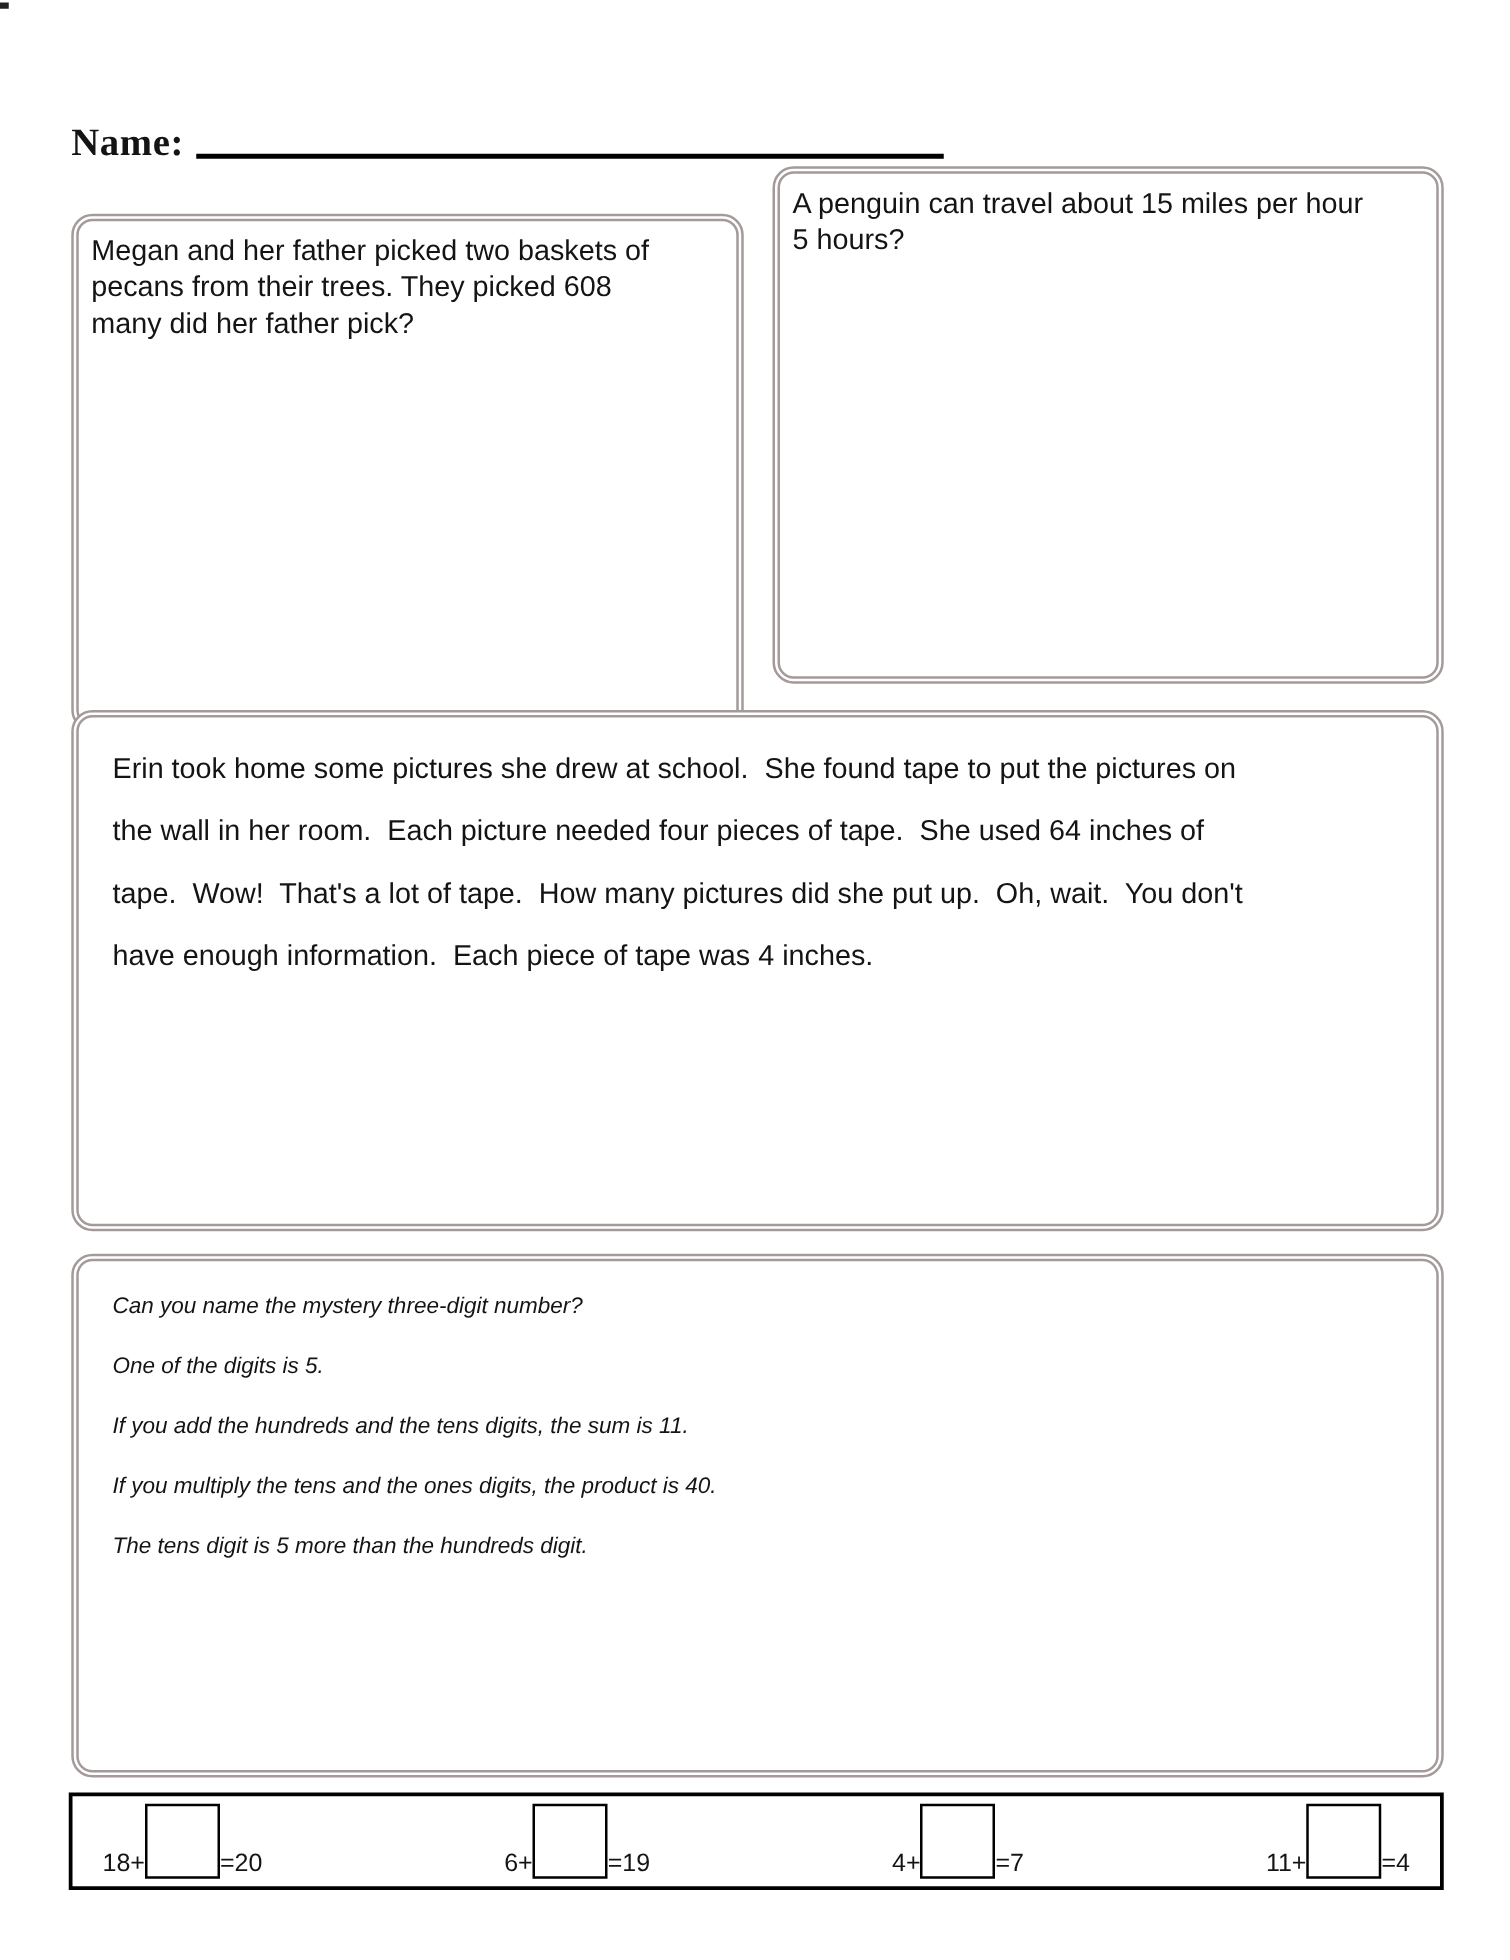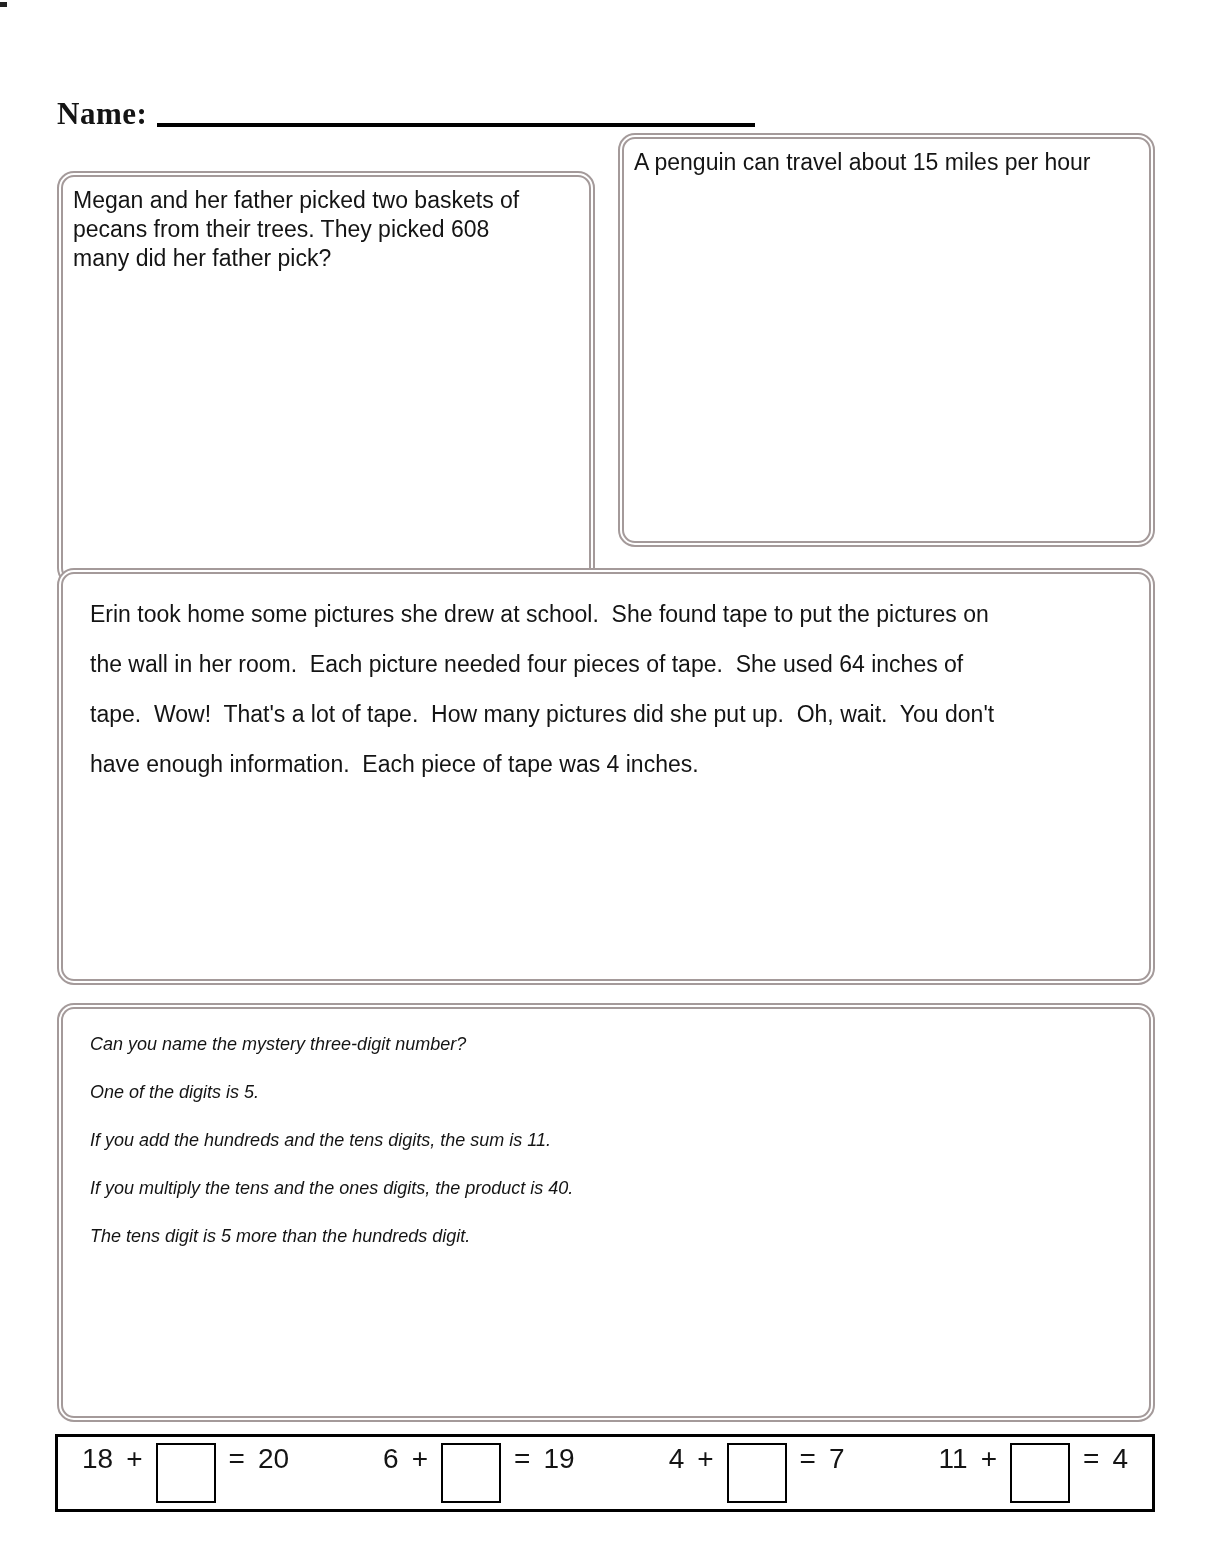--- a/index.html
+++ b/index.html
@@ -98,23 +98,22 @@
     box-sizing: border-box;
     border: 3px solid #000000;
     background: #ffffff;
     display: flex;
     align-items: center;
     justify-content: space-between;
     padding: 0 24px;
   }
   .equation {
     display: flex;
-    align-items: flex-start;
-    font-size: 28px;
-    gap: 13px;
+    align-items: flex-end;
+    font-size: 20px;
   }
   .answer-box {
     box-sizing: border-box;
     width: 60px;
     height: 60px;
     border: 2.5px solid #000000;
     background: #ffffff;
   }
   .eq-num, .eq-op {
     white-space: pre;
@@ -133,20 +132,21 @@
   </div>
 
   <div class="pbox box-pecans">
     <div class="line">Megan and her father picked two baskets of</div>
     <div class="line">pecans from their trees. They picked 608</div>
     <div class="line">many did her father pick?</div>
   </div>
 
   <div class="pbox box-penguin">
     <div class="line">A penguin can travel about 15 miles per hour</div>
+    <div class="line">5 hours?</div>
   </div>
 
   <div class="pbox box-tape">
     <div class="line">Erin took home some pictures she drew at school.  She found tape to put the pictures on</div>
     <div class="line">the wall in her room.  Each picture needed four pieces of tape.  She used 64 inches of</div>
     <div class="line">tape.  Wow!  That's a lot of tape.  How many pictures did she put up.  Oh, wait.  You don't</div>
     <div class="line">have enough information.  Each piece of tape was 4 inches.</div>
   </div>
 
   <div class="pbox box-mystery">

